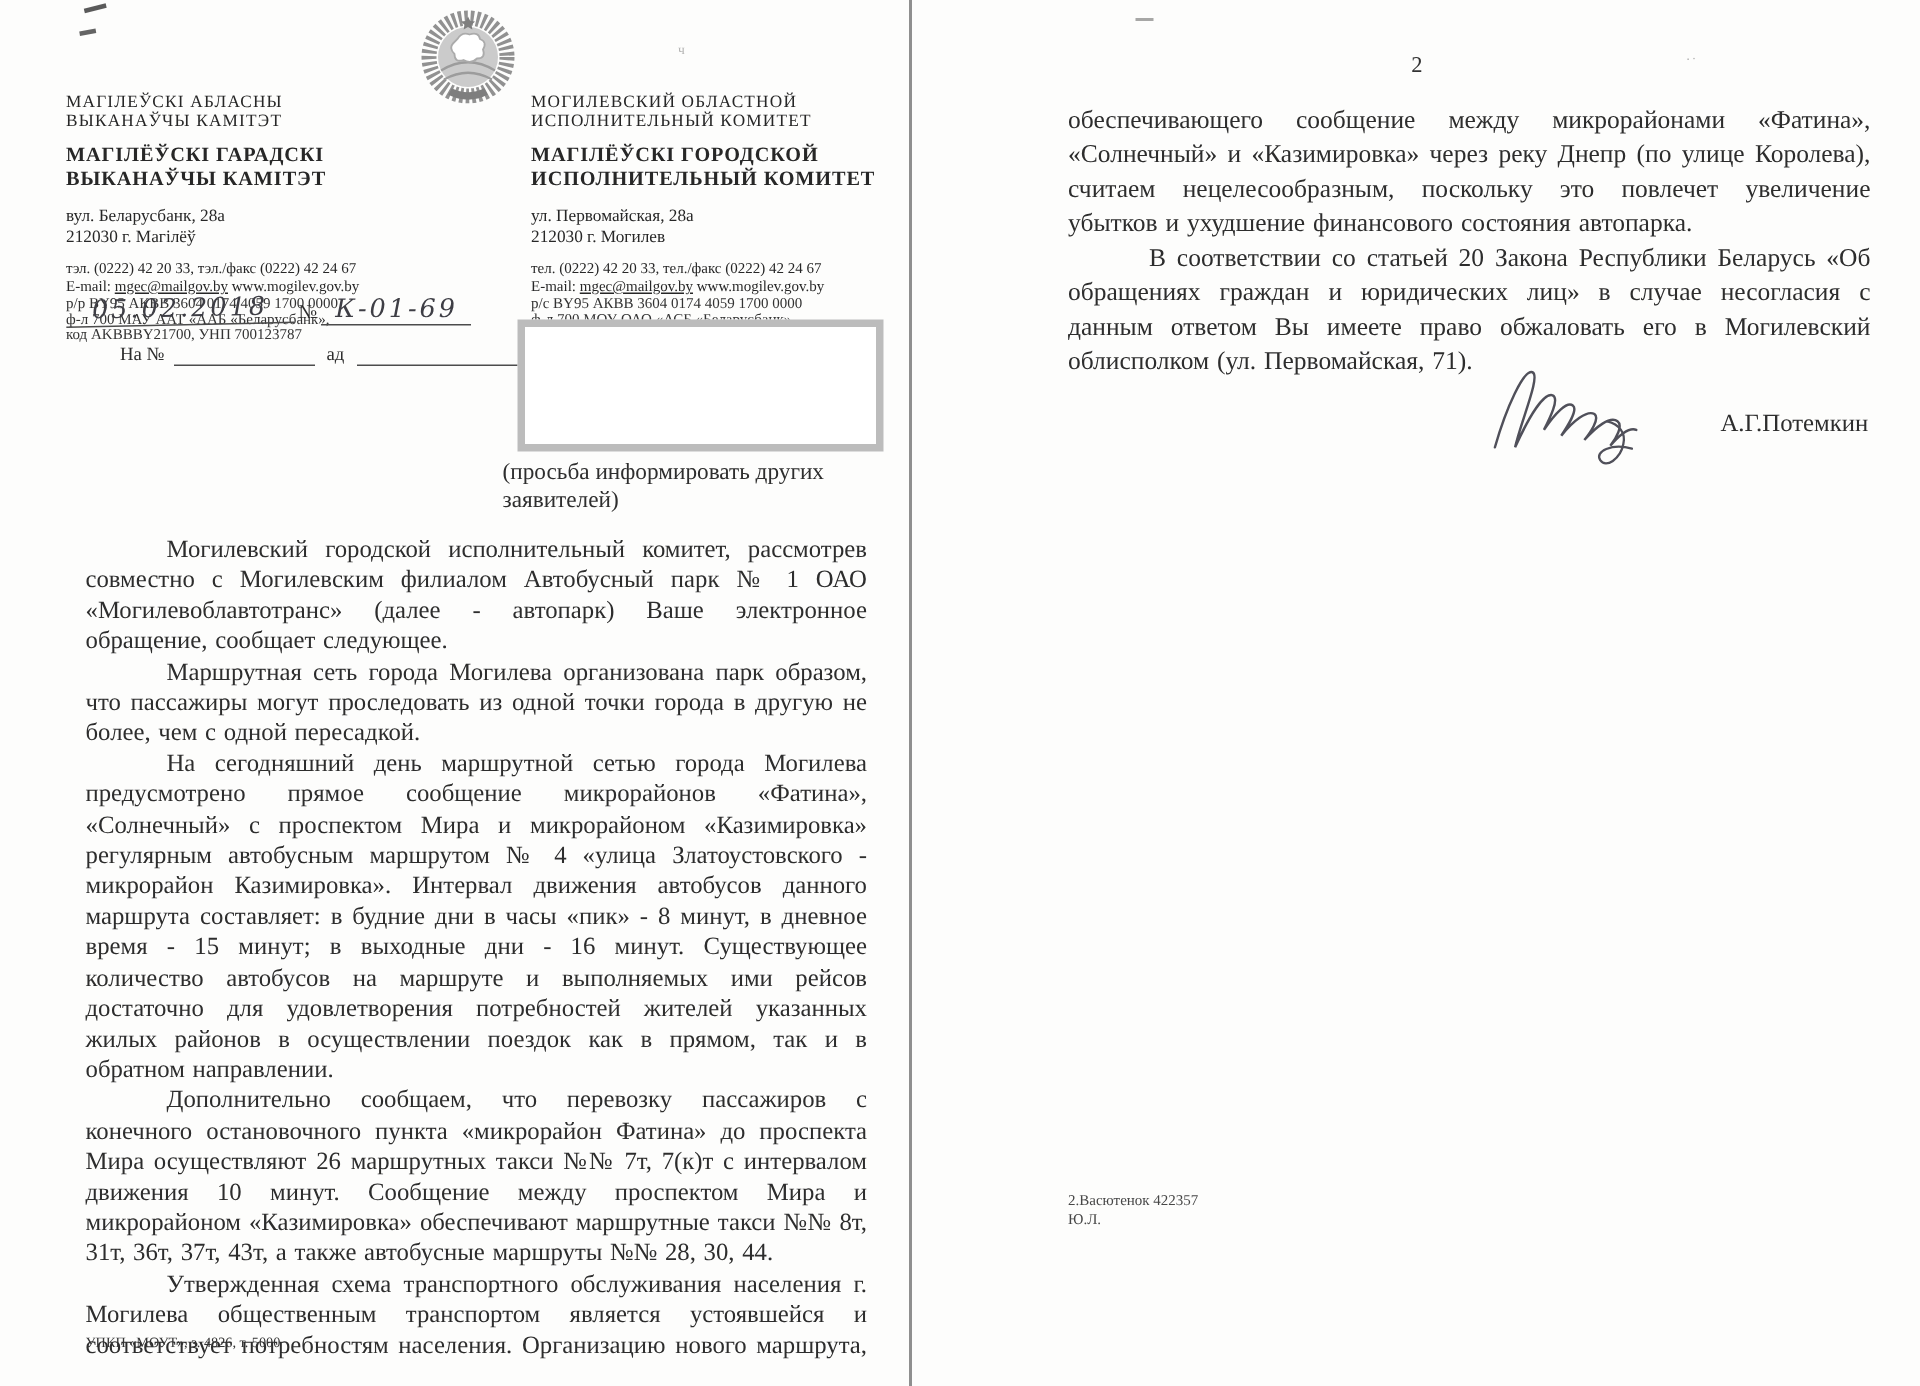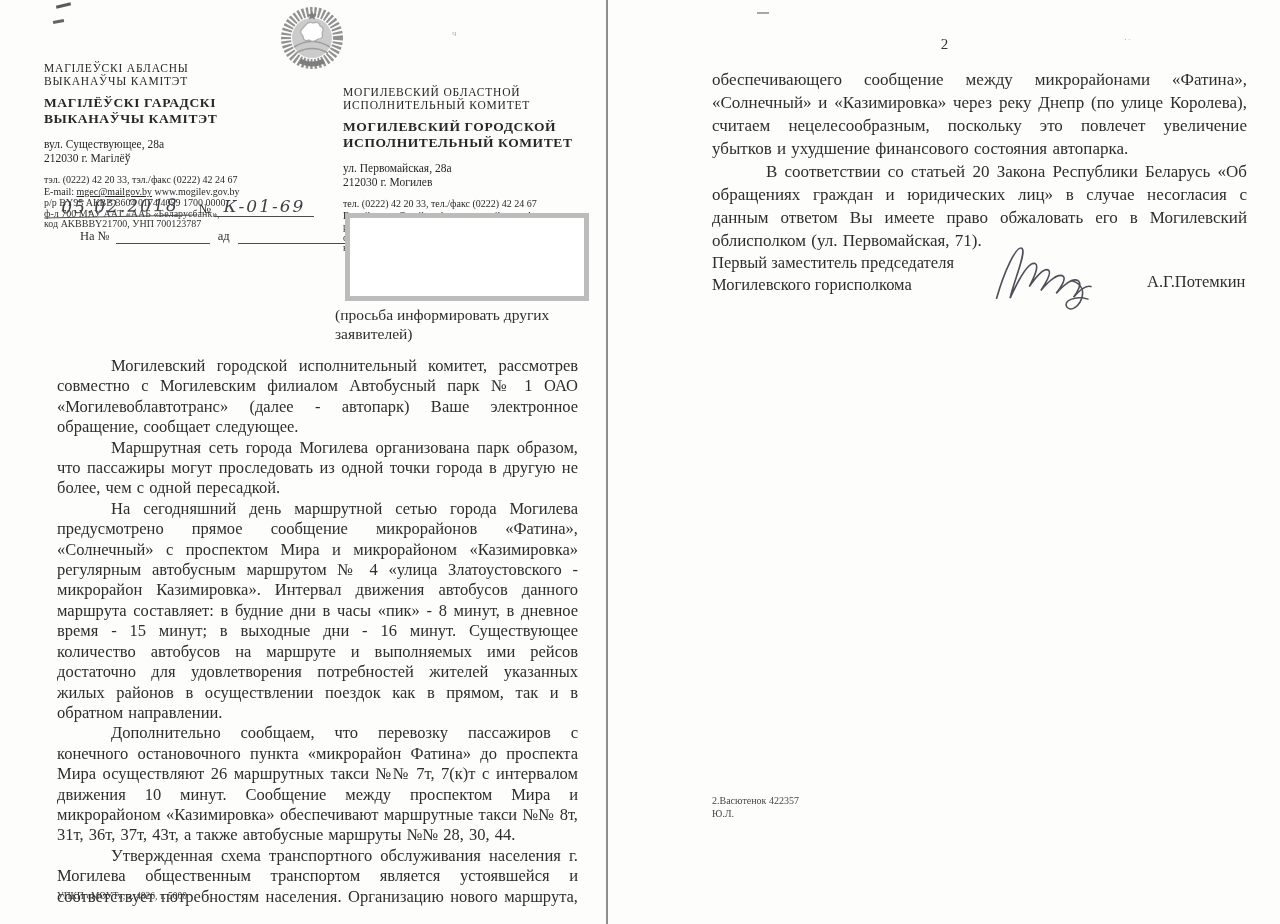--- a/index.html
+++ b/index.html
@@ -6,21 +6,21 @@
   .scan{position:relative;width:1280px;height:924px;background:#fdfdfc;overflow:hidden;
         font-family:"Liberation Serif","DejaVu Serif",serif;color:#2d2d2d;}
   .page{position:absolute;top:0;height:924px;background:#fdfdfc;}
   .page1{left:0;width:607px;}
   .page2{left:609px;width:671px;}
   .page-divider{position:absolute;left:606px;top:0;width:2px;height:924px;background:#8f8f8f;}
 
   
   .lh-col{position:absolute;color:#272727;}
   .lh-left{left:44px;top:62px;width:254px;}
-  .lh-right{left:343px;top:62px;width:242px;margin-top:24px;}
+  .lh-right{left:354px;top:62px;width:242px;}
   .lh-parent{font-size:11.5px;line-height:13px;letter-spacing:.8px;}
   .lh-org{font-size:13.5px;line-height:16px;font-weight:bold;letter-spacing:.6px;margin-top:7px;}
   .lh-addr{font-size:11.5px;line-height:14px;margin-top:10px;}
   .lh-tel{font-size:10px;line-height:12px;margin-top:9px;}
   .lh-mail{font-size:10px;line-height:12px;}
   .lh-mail .uline{text-decoration:underline;}
   .lh-bank{font-size:10px;line-height:10.5px;color:#333;}
   .emblem{position:absolute;left:280px;top:5px;width:64px;height:64px;}
 
   
@@ -91,39 +91,39 @@
     <div class="lh-col lh-left">
       <div class="lh-parent">
         <div>МАГІЛЕЎСКІ АБЛАСНЫ</div>
         <div>ВЫКАНАЎЧЫ КАМІТЭТ</div>
       </div>
       <div class="lh-org">
         <div>МАГІЛЁЎСКІ ГАРАДСКІ</div>
         <div>ВЫКАНАЎЧЫ КАМІТЭТ</div>
       </div>
       <div class="lh-addr">
-        <div>вул. Существующее, 28а</div>
+        <div>вул. Беларусбанк, 28а</div>
         <div>212030 г. Магілёў</div>
       </div>
       <div class="lh-tel">тэл. (0222) 42 20 33, тэл./факс (0222) 42 24 67</div>
       <div class="lh-mail"><span>E-mail: </span><span class="uline">mgec@mailgov.by</span><span> www.mogilev.gov.by</span></div>
       <div class="lh-bank">
         <div>р/р BY95 АКВВ 3604 0174 4059 1700 0000</div>
         <div>ф-л 700 МАУ ААТ «ААБ «Беларусбанк»,</div>
         <div>код AKBBBY21700, УНП 700123787</div>
       </div>
     </div>
 
     <div class="lh-col lh-right">
       <div class="lh-parent">
         <div>МОГИЛЕВСКИЙ ОБЛАСТНОЙ</div>
         <div>ИСПОЛНИТЕЛЬНЫЙ КОМИТЕТ</div>
       </div>
       <div class="lh-org">
-        <div>МОГИЛЕВСКИЙ ГОРОДСКОЙ</div>
+        <div>МАГІЛЁЎСКІ ГОРОДСКОЙ</div>
         <div>ИСПОЛНИТЕЛЬНЫЙ КОМИТЕТ</div>
       </div>
       <div class="lh-addr">
         <div>ул. Первомайская, 28а</div>
         <div>212030 г. Могилев</div>
       </div>
       <div class="lh-tel">тел. (0222) 42 20 33, тел./факс (0222) 42 24 67</div>
       <div class="lh-mail"><span>E-mail: </span><span class="uline">mgec@mailgov.by</span><span> www.mogilev.gov.by</span></div>
       <div class="lh-bank">
         <div>р/с BY95 АКВВ 3604 0174 4059 1700 0000</div>
@@ -160,24 +160,20 @@
     <span class="artifact" style="left:148px;top:12px;width:12px;height:2px;opacity:.45;"></span>
     <span class="speck" style="left:514px;top:34px;">٠·</span>
 
     <div class="page-number">2</div>
 
     <div class="body2">
       <p>обеспечивающего сообщение между микрорайонами «Фатина», «Солнечный» и «Казимировка» через реку Днепр (по улице Королева), считаем нецелесообразным, поскольку это повлечет увеличение убытков и ухудшение финансового состояния автопарка.</p>
       <p class="indent">В соответствии со статьей 20 Закона Республики Беларусь «Об обращениях граждан и юридических лиц» в случае несогласия с данным ответом Вы имеете право обжаловать его в Могилевский облисполком (ул. Первомайская, 71).</p>
     </div>
 
-    <div class="sign-title">
-      <div>Первый заместитель председателя</div>
-      <div>Могилевского горисполкома</div>
-    </div>
     <div class="sign-svg">
       <svg viewBox="0 0 130 80" width="125" height="78">
         <path d="M10 62 C18 34 30 8 36 10 C42 12 28 44 24 62 C34 40 44 24 50 26 C55 28 48 42 44 50 C52 38 60 30 64 33 C68 36 60 48 56 54 C64 44 74 36 79 39 C83 42 76 52 72 57 C80 48 90 40 95 44 C99 47 94 56 90 61 C96 54 103 48 108 50" fill="none" stroke="#50505a" stroke-width="1.7" stroke-linecap="round"></path>
         <path d="M88 44 C96 46 101 52 99 60 C97 70 87 77 83 71 C79 65 91 59 105 63" fill="none" stroke="#50505a" stroke-width="1.6" stroke-linecap="round"></path>
       </svg>
     </div>
     <div class="sign-name">А.Г.Потемкин</div>
 
     <div class="executor">
       <div>2.Васютенок 422357</div>

